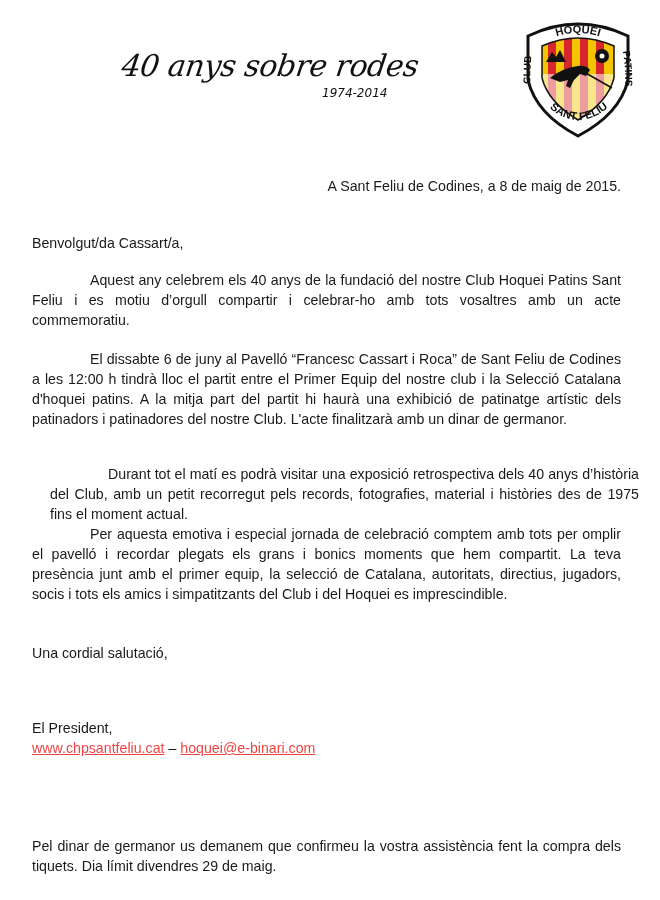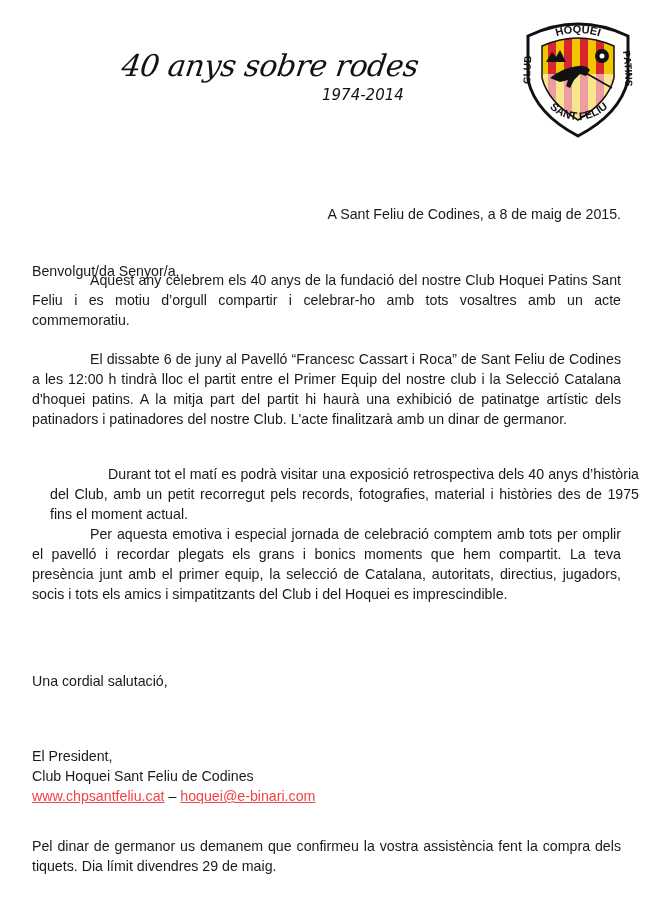--- a/index.html
+++ b/index.html
@@ -8,27 +8,27 @@
       font-family: "Liberation Sans", sans-serif; color: #1a1a1a;
     }
     .header-title {
       position: absolute; left: 122px; top: 48px;
       font-family: "DejaVu Serif", serif; font-style: italic;
       font-size: 30px; color: #111; letter-spacing: -0.5px;
       transform: skewX(-8deg);
     }
     .header-years {
       position: absolute; left: 322px; top: 86px;
-      font-family: "DejaVu Sans", sans-serif; font-size: 15px; color: #111;
+      font-family: "DejaVu Sans", sans-serif; font-size: 12px; color: #111;
       font-style: italic;
     }
     .crest { position: absolute; left: 520px; top: 16px; width: 116px; height: 122px; }
     .text {
       position: absolute; left: 32px; width: 589px;
-      font-size: 14.2px; line-height: 20px; color: #1a1a1a; margin-top: 28px;
+      font-size: 14.2px; line-height: 20px; color: #1a1a1a;
     }
     .justify { text-align: justify; text-align-last: left; }
     .indent { text-indent: 58px; }
     .right { text-align: right; }
     a { color: #ef4444; text-decoration: underline; }
   </style>
 </head>
 <body>
 
 <div>
@@ -70,35 +70,34 @@
   <text font-family="Liberation Sans, sans-serif" font-size="10" font-weight="bold" fill="#111">
     <textPath href="#arcRight" startOffset="50%" text-anchor="middle">PATINS</textPath>
   </text>
   <text font-family="Liberation Sans, sans-serif" font-size="11" font-weight="bold" fill="#111">
     <textPath href="#arcBottom" startOffset="50%" text-anchor="middle">SANT FELIU</textPath>
   </text>
 </svg>
 
 <div class="text right" style="top:176px;">A Sant Feliu de Codines, a 8 de maig de 2015.</div>
 
-<div class="text" style="top:233px;">Benvolgut/da Senyor/a,</div>
+<div class="text" style="top:233px;">Benvolgut/da Cassart/a,</div>
 
 <p class="text justify indent" style="top:270px; margin:0;">Aquest any celebrem els 40 anys de la fundació del nostre Club Hoquei Patins Sant Feliu  i es motiu d’orgull compartir i celebrar-ho amb tots vosaltres amb un acte commemoratiu.</p>
 
 <p class="text justify indent" style="top:349px; margin:0;">El dissabte 6 de juny al Pavelló “Francesc Cassart i Roca” de Sant Feliu de Codines a les 12:00 h tindrà lloc el partit entre el Primer Equip del nostre club i la Selecció Catalana d'hoquei patins. A la mitja part del partit hi haurà una exhibició de patinatge artístic dels patinadors i patinadores del nostre Club. L'acte finalitzarà amb un dinar de germanor.</p>
 
 <p class="text justify indent" style="top:446px; margin:18px;">Durant tot el matí es podrà visitar una exposició retrospectiva dels 40 anys d’història del Club, amb un petit recorregut pels records, fotografies, material i històries des de 1975 fins el moment actual.</p>
 
 <p class="text justify indent" style="top:524px; margin:0;">Per aquesta emotiva i especial jornada de celebració comptem amb tots per omplir el pavelló i recordar plegats els grans i bonics moments que hem compartit. La teva presència junt amb el primer equip, la selecció de Catalana, autoritats, directius, jugadors, socis i tots els amics i simpatitzants del Club i del Hoquei es imprescindible.</p>
 
 <div class="text" style="top:643px;">Una cordial salutació,</div>
 
 <div class="text" style="top:718px;">
   <div>El President,</div>
-  <div>Club Hoquei Sant Feliu de Codines</div>
   <div>
     <a href="#">www.chpsantfeliu.cat</a>
     <span>–</span>
     <a href="#">hoquei@e-binari.com</a>
   </div>
 </div>
 
 <p class="text justify" style="top:836px; margin:0;">Pel dinar de germanor us demanem que confirmeu la vostra assistència fent la compra dels tiquets. Dia límit divendres 29 de maig.</p>
 
 </body></html>

